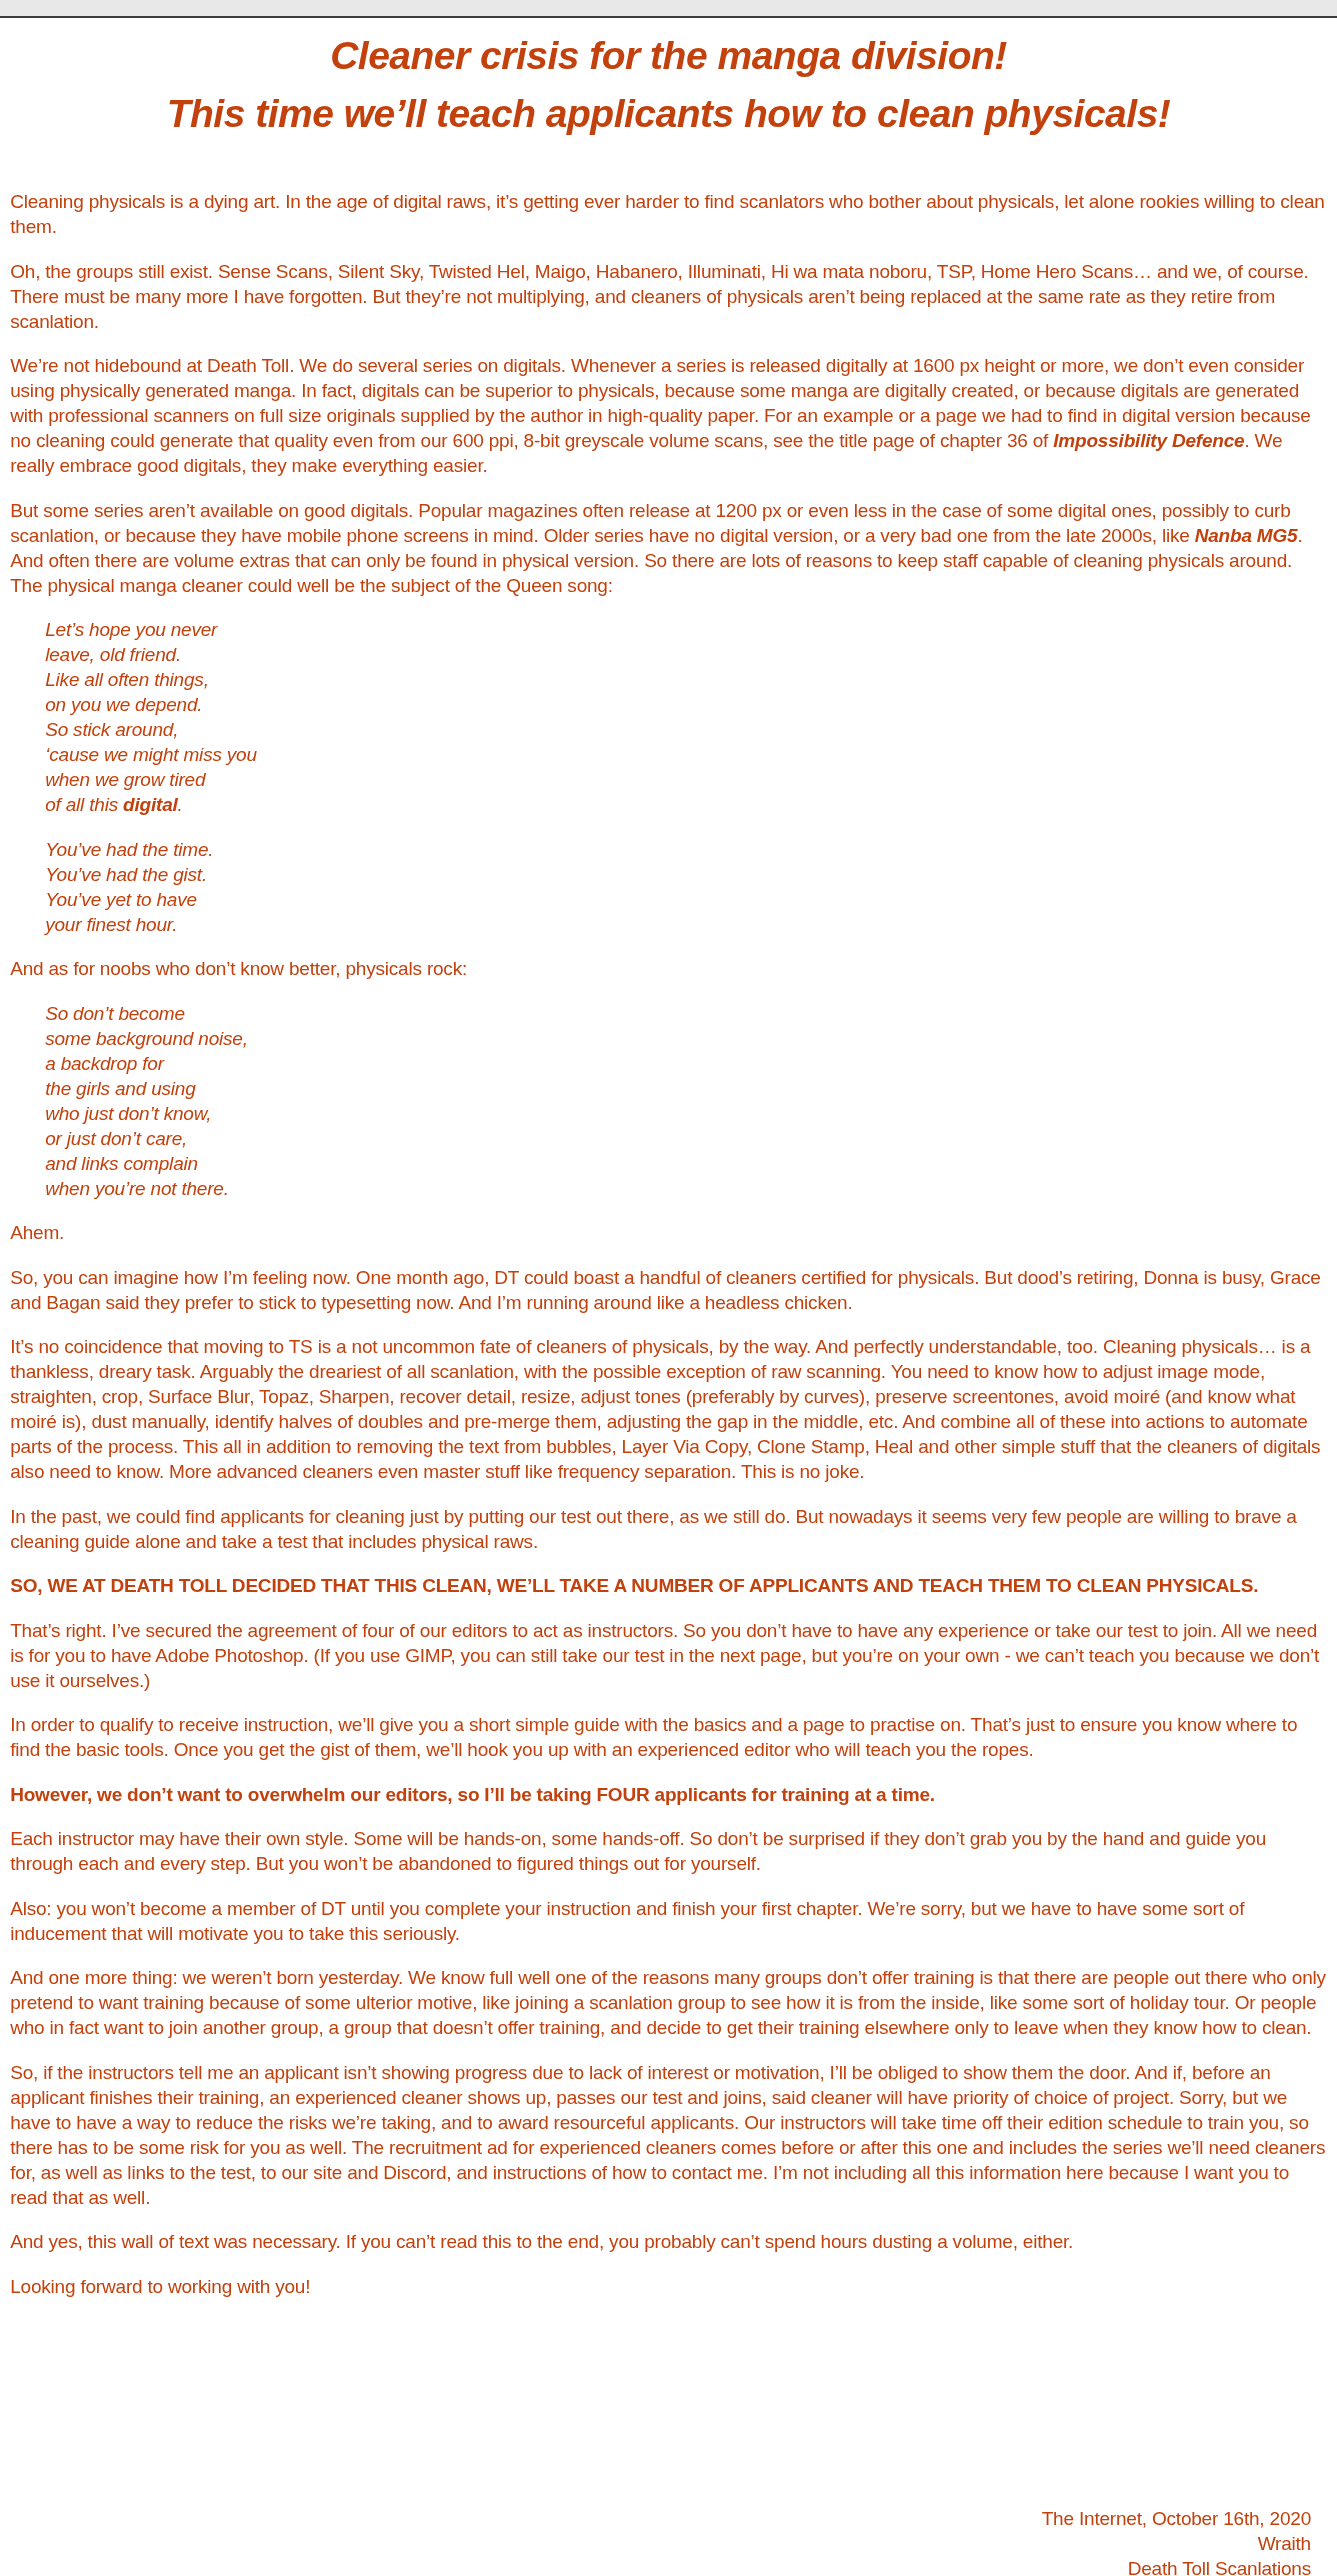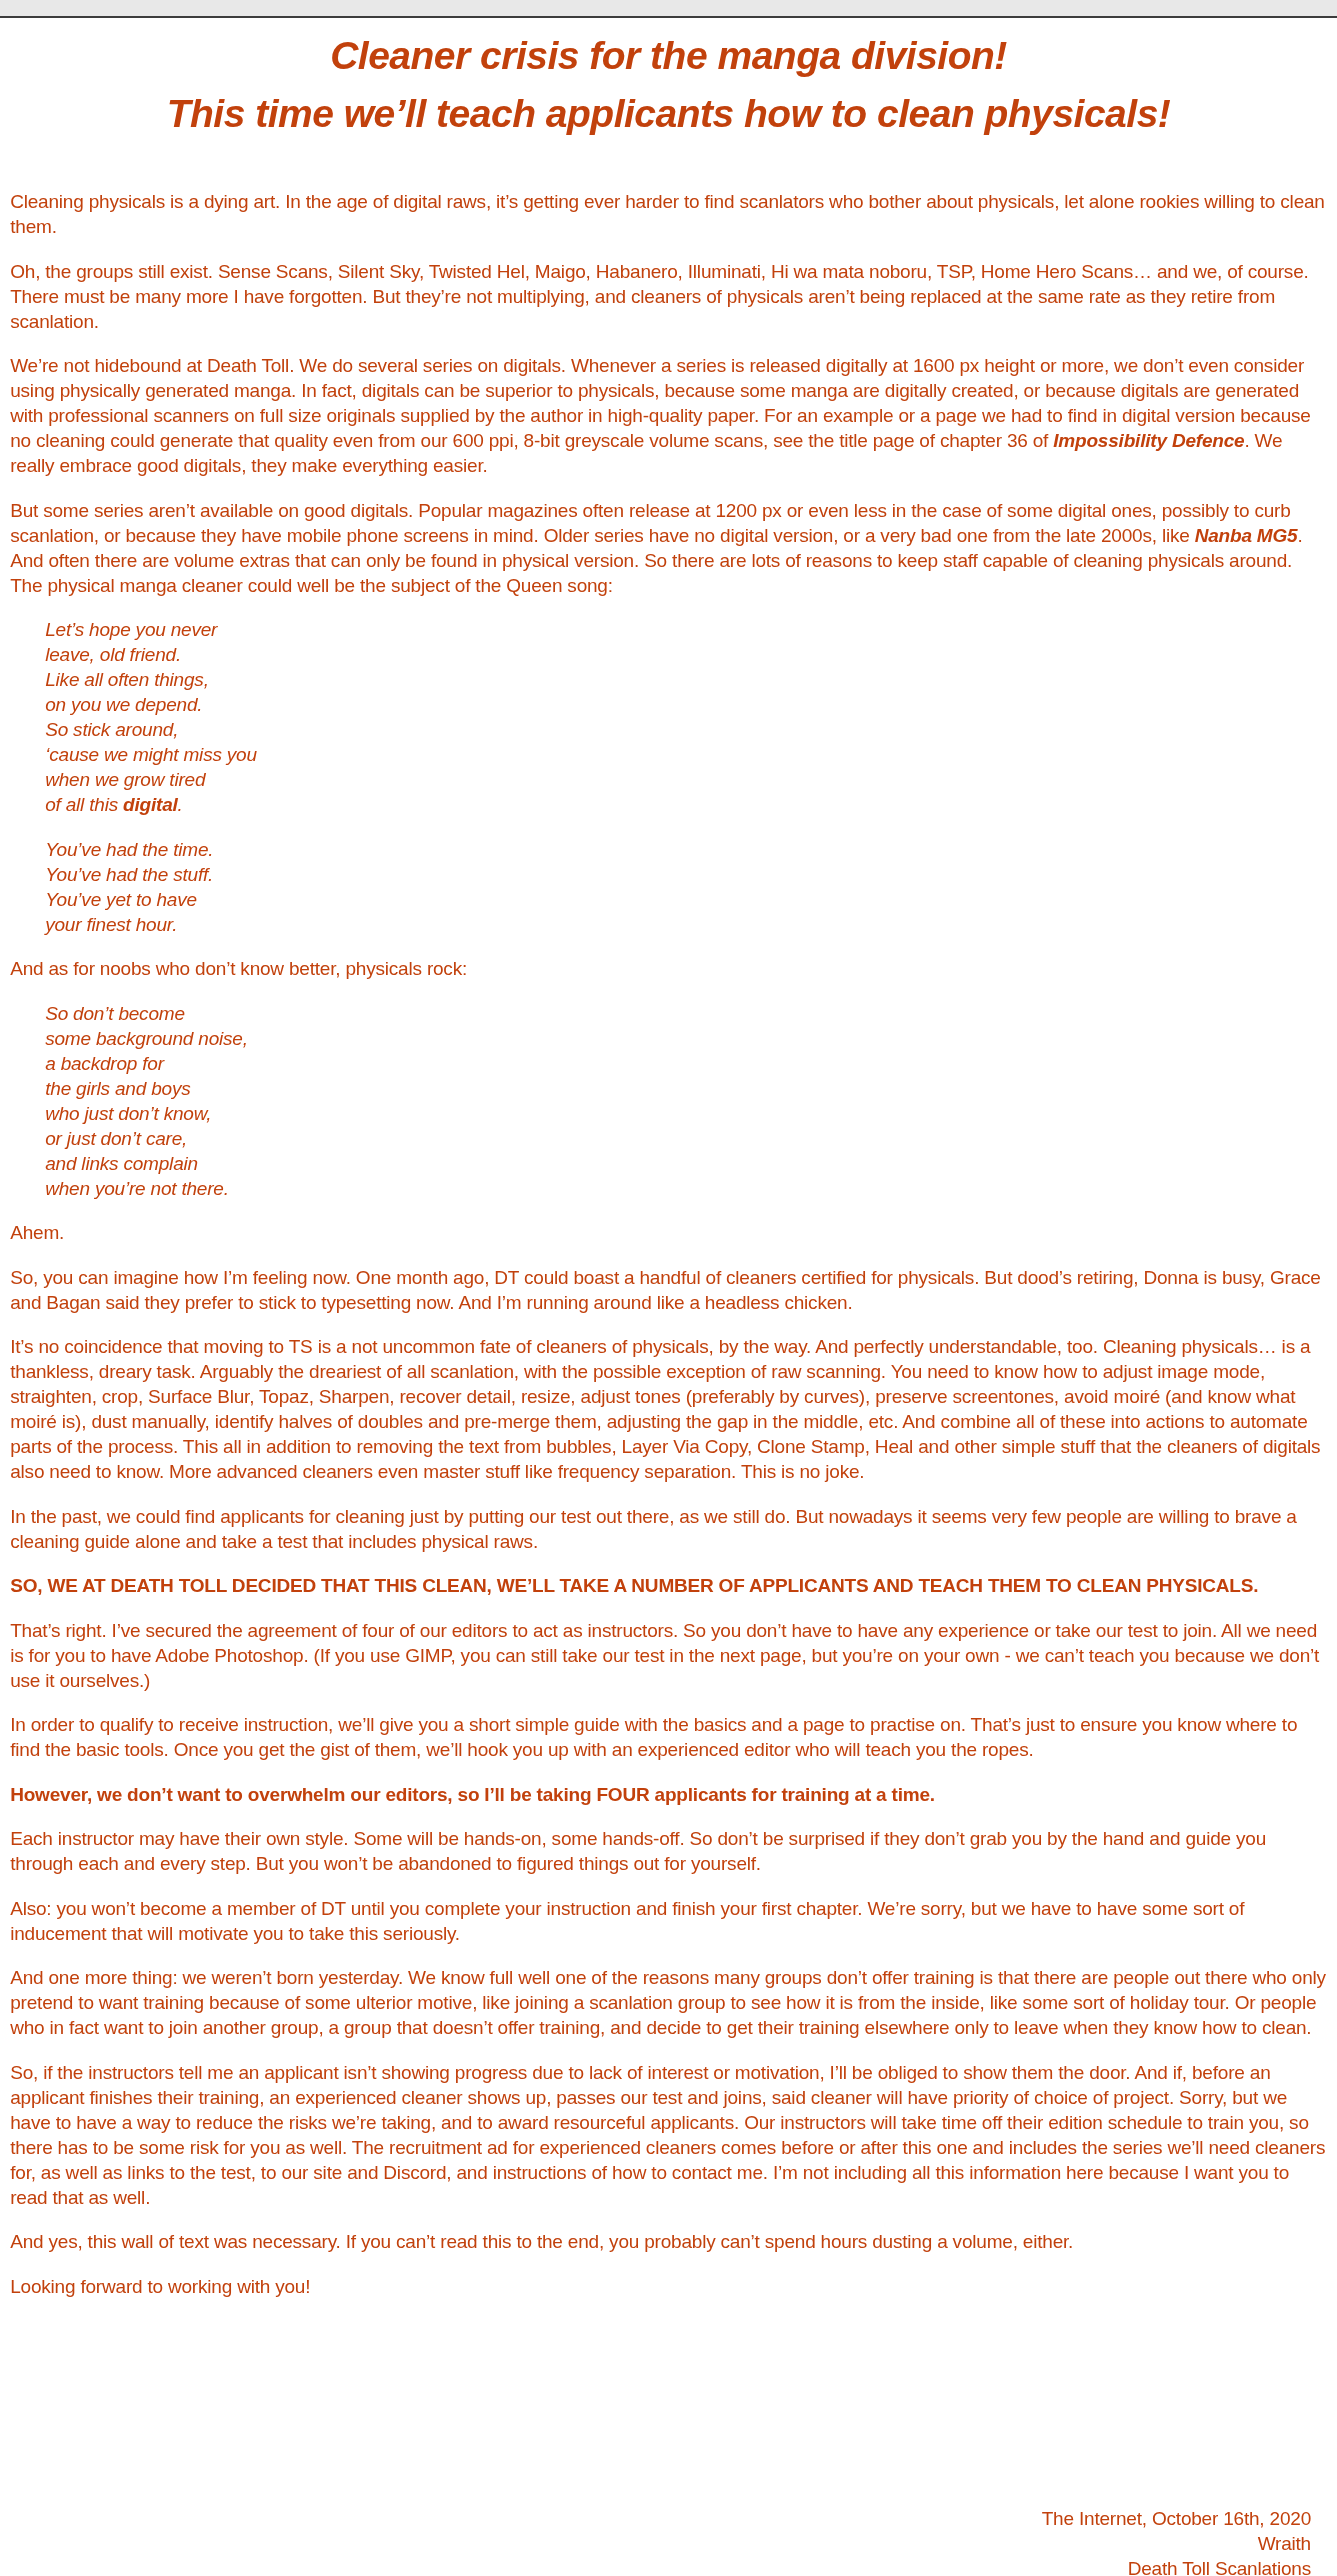--- a/index.html
+++ b/index.html
@@ -86,32 +86,32 @@
       <div>Like all often things,</div>
       <div>on you we depend.</div>
       <div>So stick around,</div>
       <div>‘cause we might miss you</div>
       <div>when we grow tired</div>
       <div><span>of all this </span><b>digital</b><span>.</span></div>
     </div>
 
     <div class="poem">
       <div>You’ve had the time.</div>
-      <div>You’ve had the stuff.</div>
+      <div>You’ve had the gist.</div>
       <div>You’ve yet to have</div>
       <div>your finest hour.</div>
     </div>
 
     <p class="para">And as for noobs who don’t know better, physicals rock:</p>
 
     <div class="poem">
       <div>So don’t become</div>
       <div>some background noise,</div>
       <div>a backdrop for</div>
-      <div>the girls and boys</div>
+      <div>the girls and using</div>
       <div>who just don’t know,</div>
       <div>or just don’t care,</div>
       <div>and links complain</div>
       <div>when you’re not there.</div>
     </div>
 
     <p class="para">Ahem.</p>
 
     <p class="para">So, you can imagine how I’m feeling now. One month ago, DT could boast a handful of cleaners certified for physicals. But dood’s retiring, Donna is busy, Grace and Bagan said they prefer to stick to typesetting now. And I’m running around like a headless chicken.</p>
 

